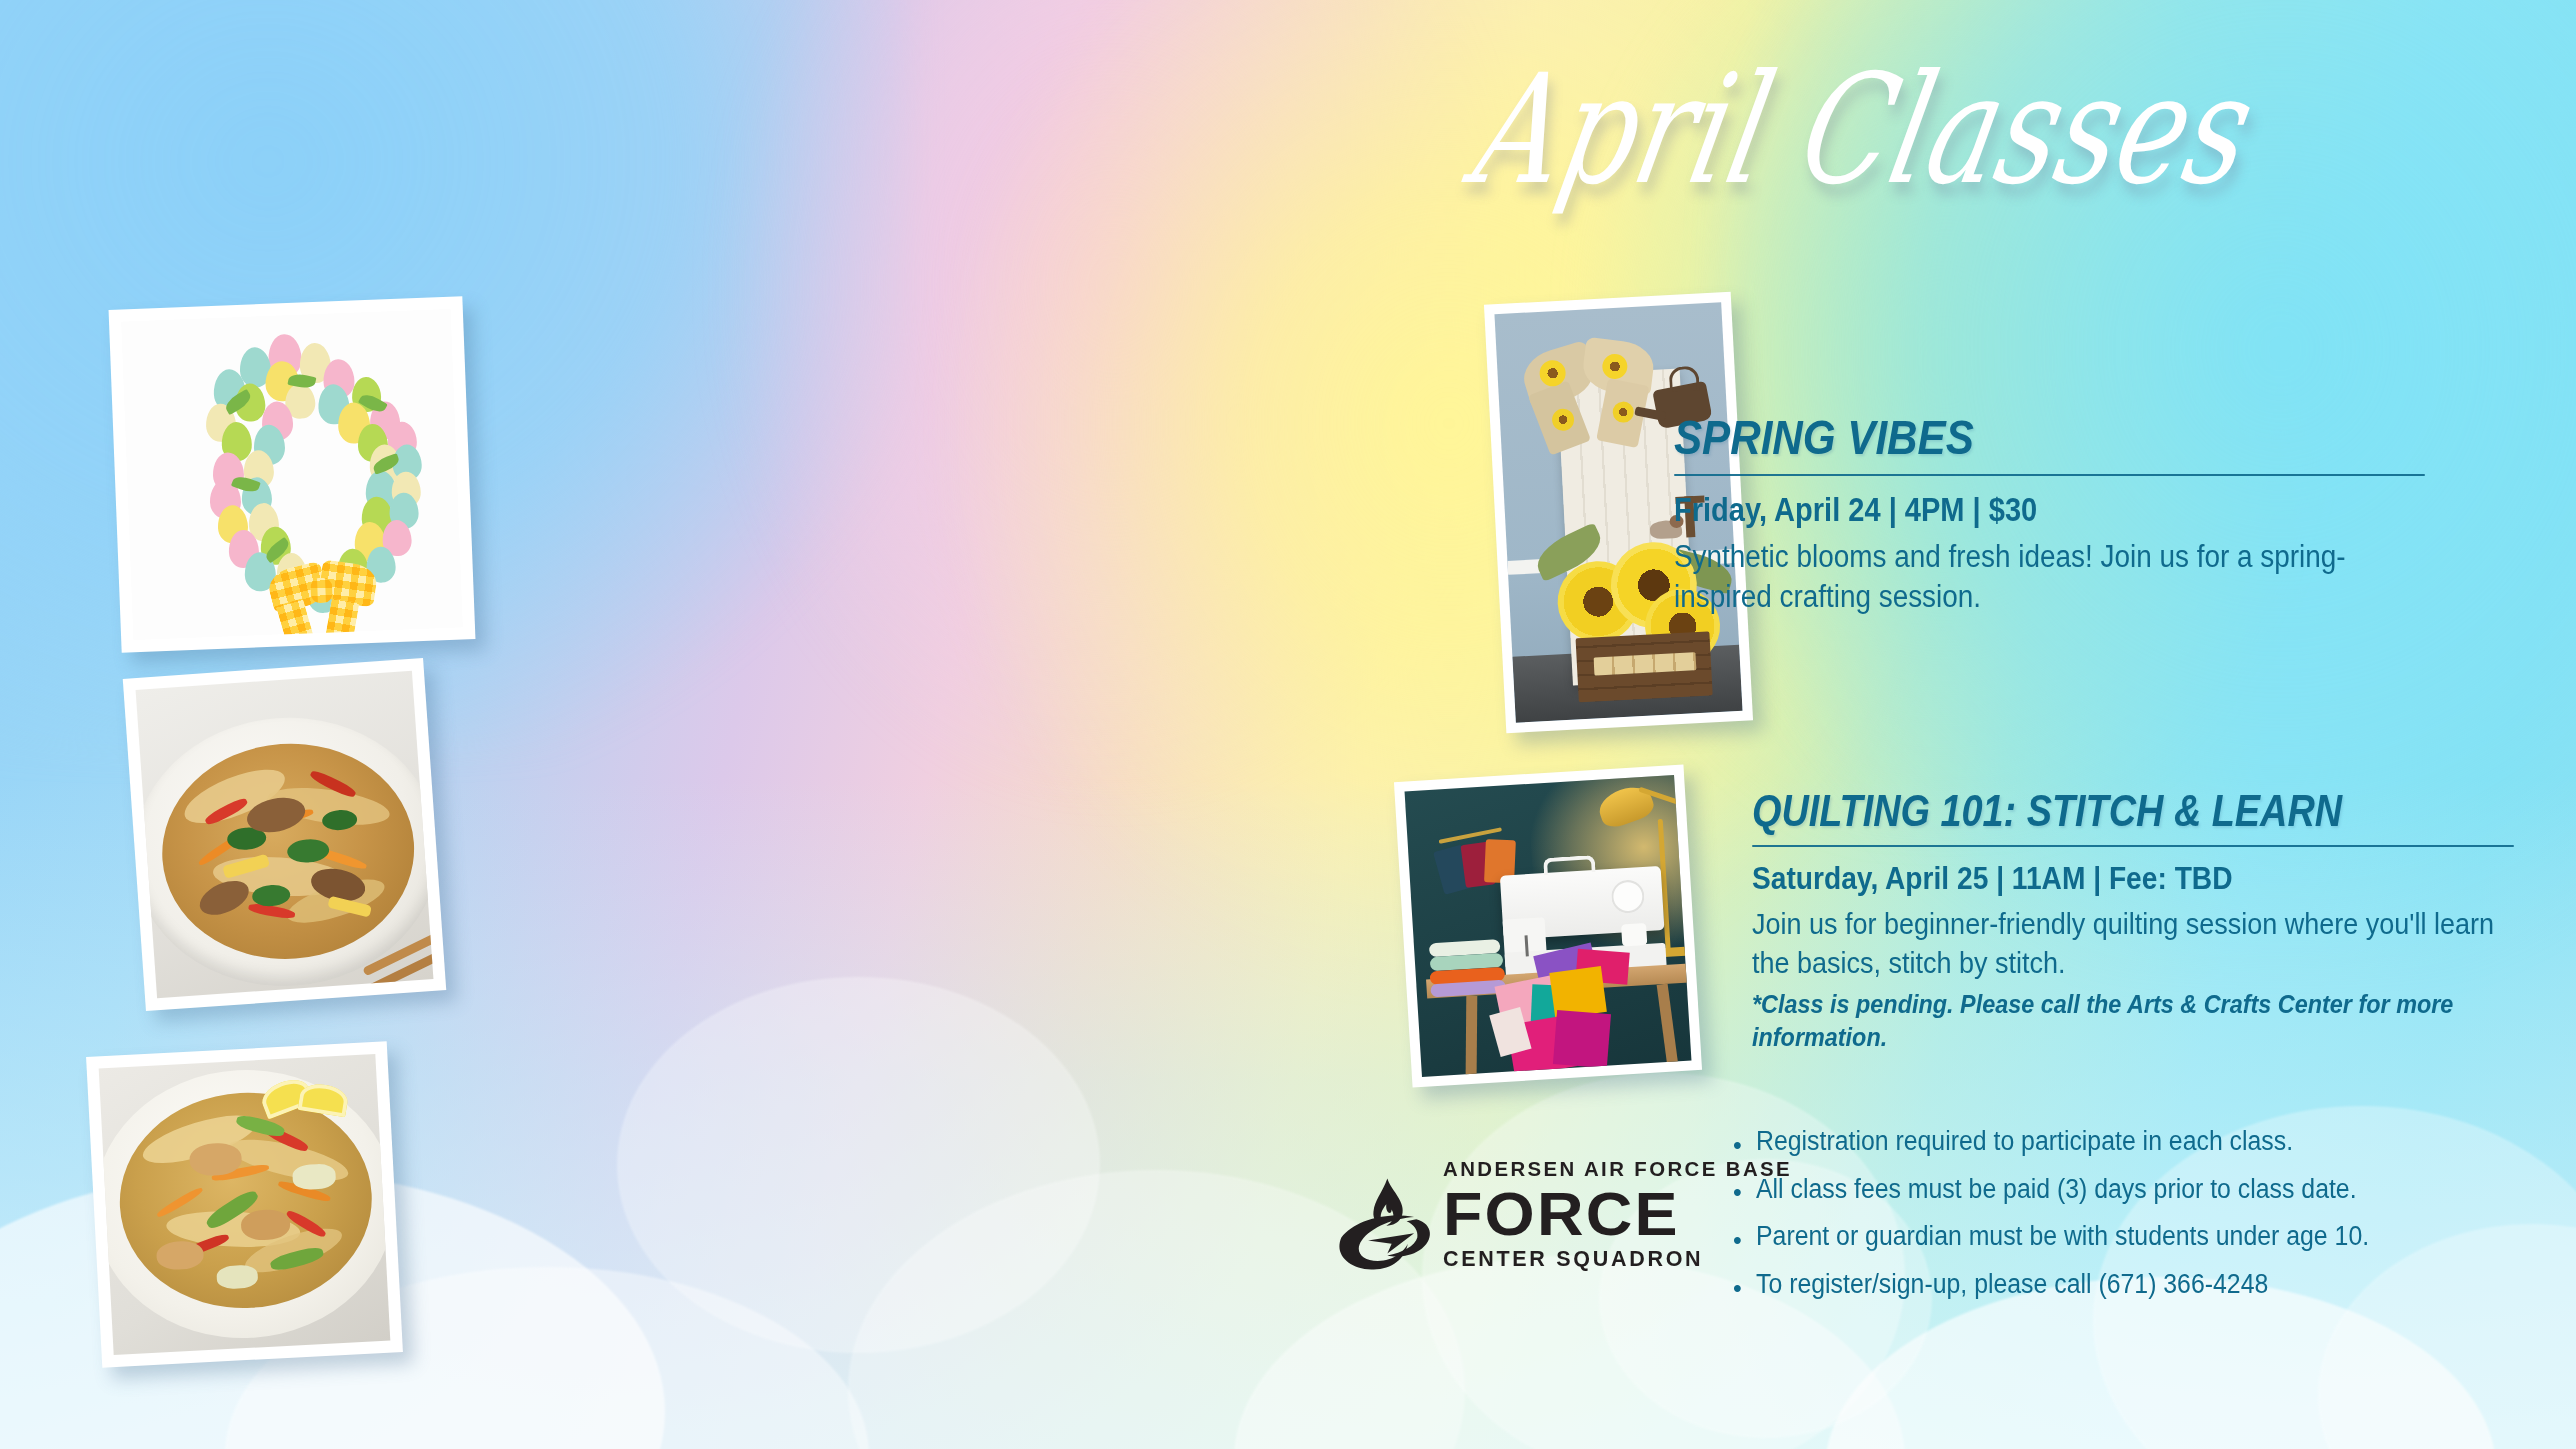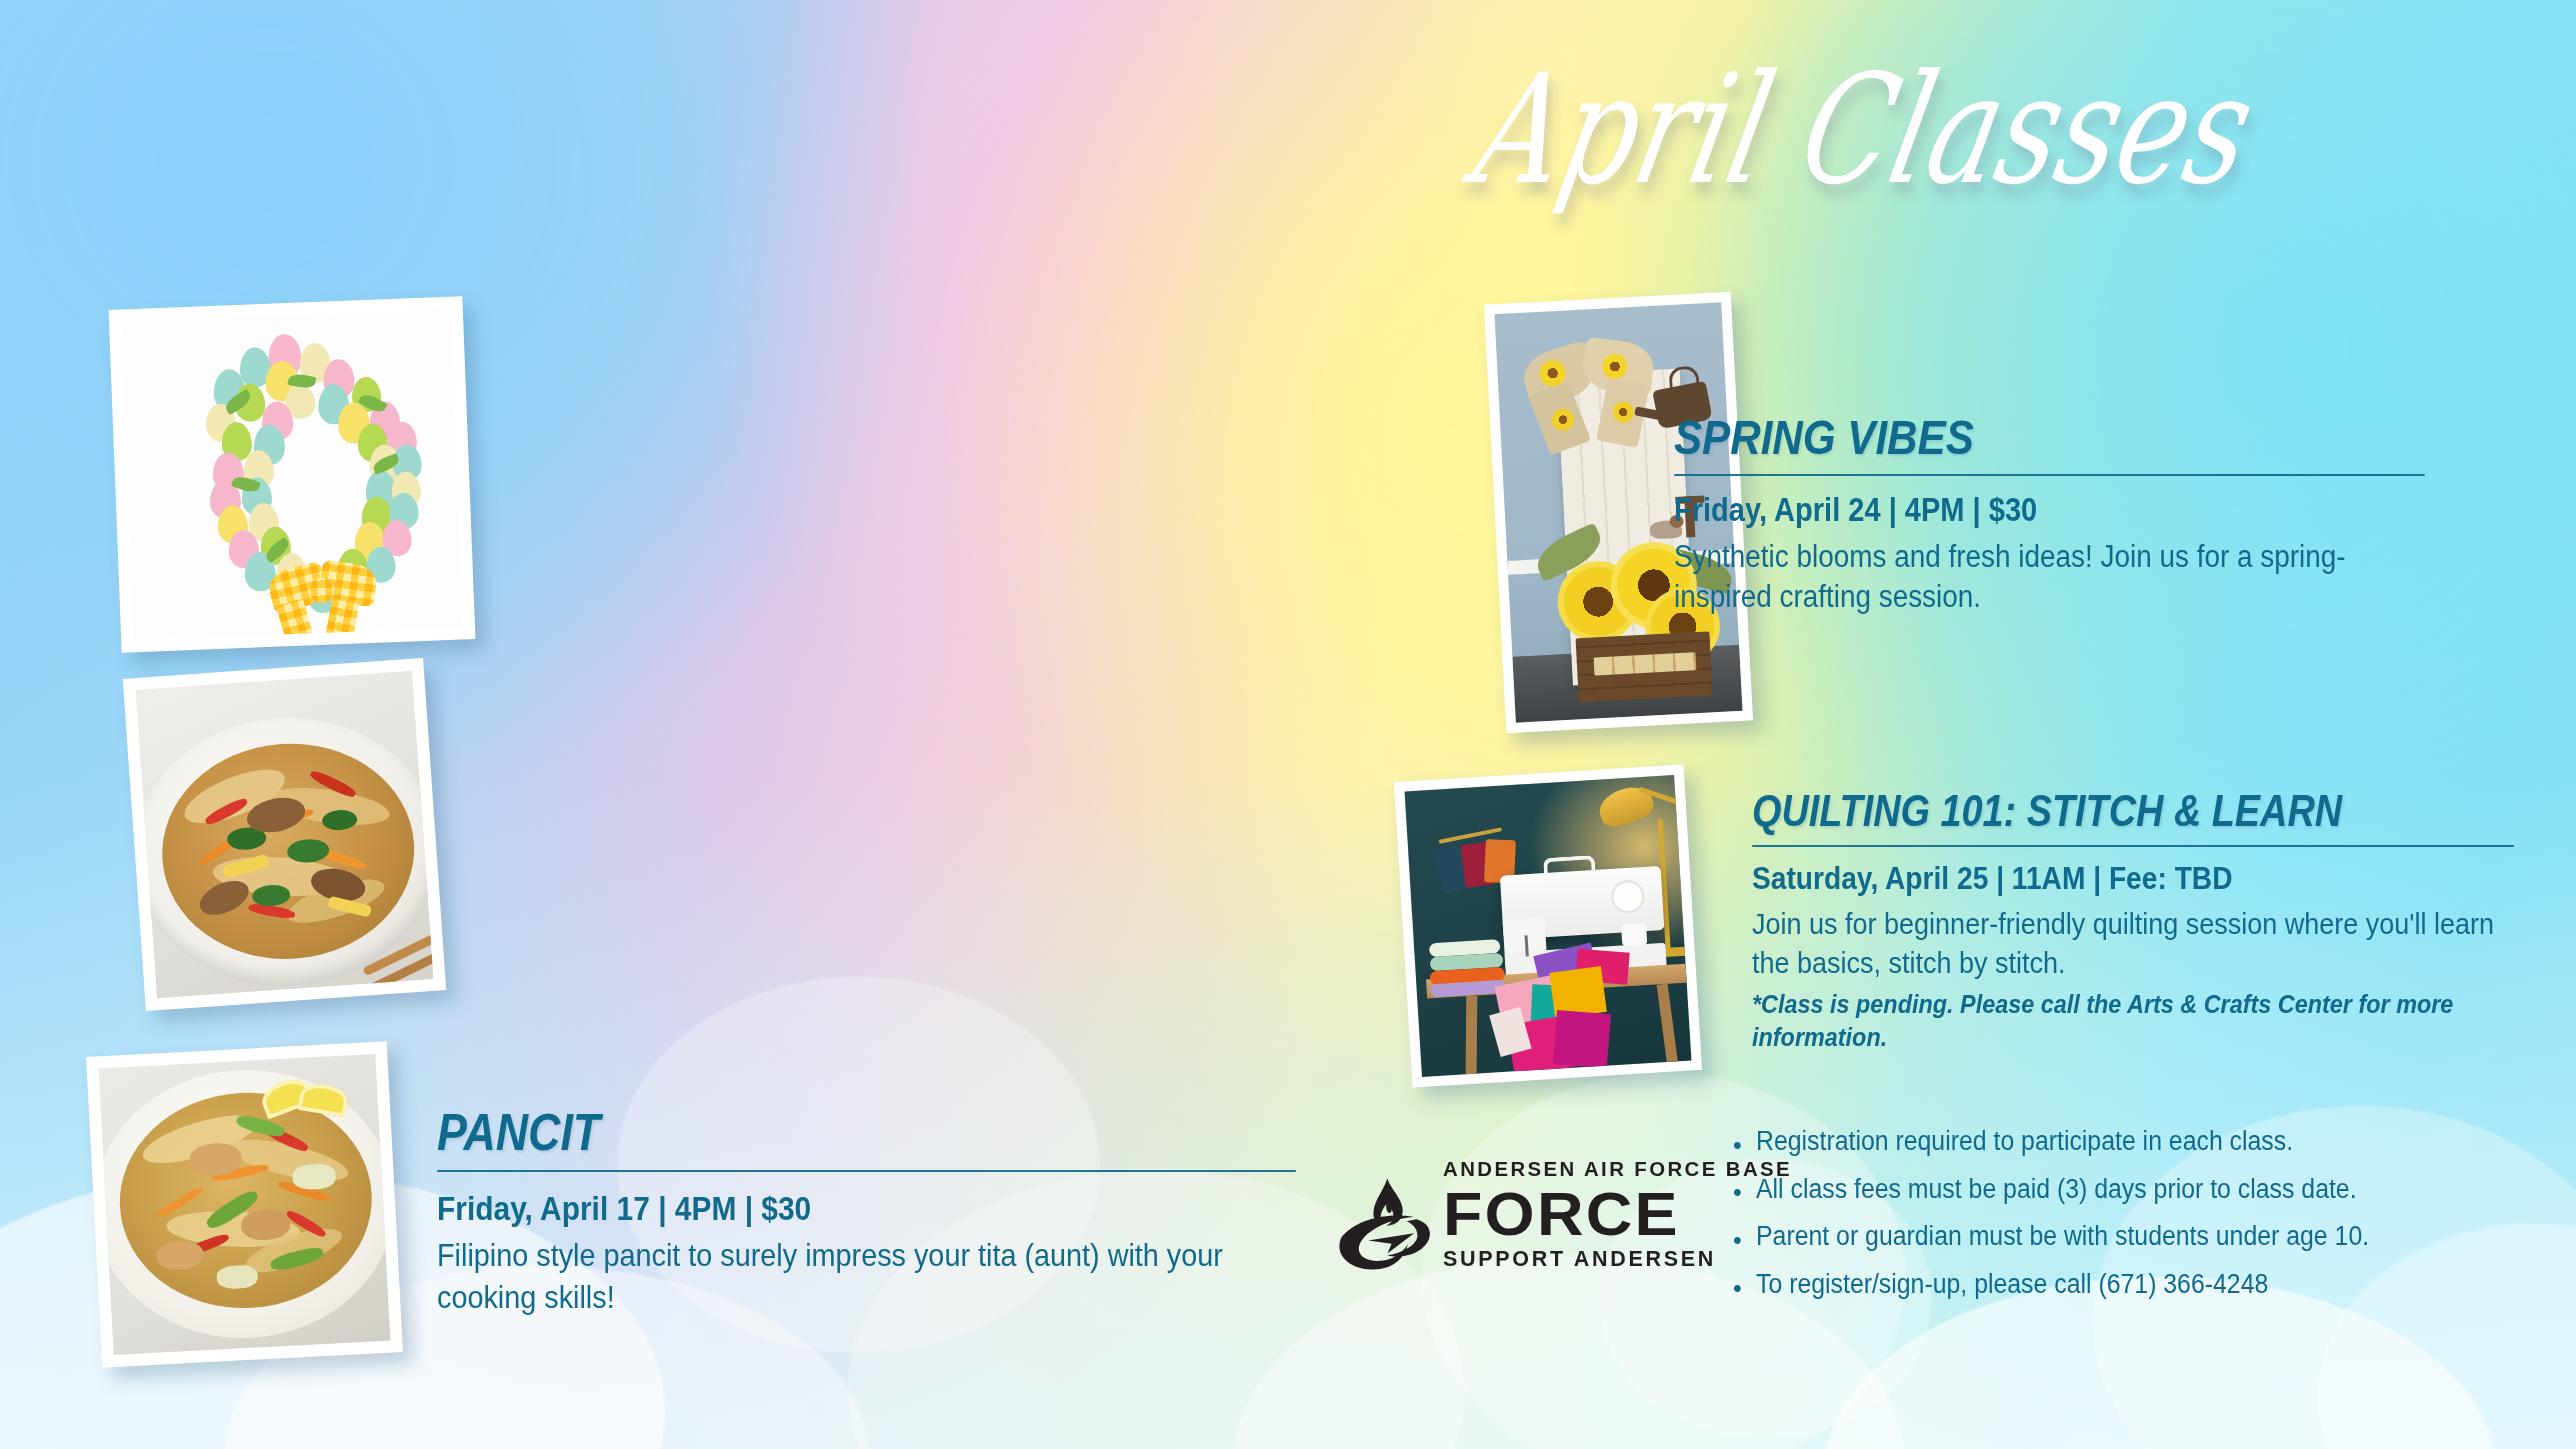--- a/index.html
+++ b/index.html
@@ -331,26 +331,20 @@
       <div class="veg" style="left:134px;top:59px;width:49px;height:14px;background:#78b144;border-radius:40%;transform:rotate(18deg);"></div>
       <div class="veg" style="left:161px;top:193px;width:54px;height:15px;background:#6fa63c;border-radius:40%;transform:rotate(-12deg);"></div>
       <div class="veg" style="left:86px;top:81px;width:52px;height:32px;background:#d6a767;border-radius:46%;"></div>
       <div class="veg" style="left:134px;top:150px;width:49px;height:30px;background:#cf9e5c;border-radius:46%;"></div>
       <div class="veg" style="left:48px;top:177px;width:47px;height:28px;background:#d6a767;border-radius:46%;"></div>
       <div class="veg" style="left:188px;top:107px;width:43px;height:25px;background:#e9e8c4;border-radius:42%;"></div>
       <div class="veg" style="left:107px;top:204px;width:41px;height:23.6px;background:#e5e4bd;border-radius:42%;"></div>
     </div>
   </div>
 
-  <div class="entry" style="left:437px;top:1106px;width:869px;">
-    <div class="entry-title" style="font-size:52px;">PANCIT</div>
-    <div class="rule" style="width:859px;"></div>
-    <div class="entry-when" style="font-size:34px;margin-top:17px;">Friday, April 17 | 4PM | $30</div>
-    <div class="entry-desc" style="font-size:32px;margin-top:7.5px;width:971px;">Filipino style pancit to surely impress your tita (aunt) with your cooking skills!</div>
-  </div>
 
   <div class="photo" style="left:1495px;top:298px;width:247px;height:429px;transform:rotate(-3deg);padding:9.7px;">
     <div class="inner" style="background:linear-gradient(180deg,#a8bdcc 0%,#9fb7c8 62%,#8fa8ba 100%);">
 
       <div style="position:absolute;left:0;right:0;top:247px;height:14px;background:#f3f3f0;"></div>
       <div style="position:absolute;left:0;right:0;top:343px;bottom:0;background:linear-gradient(180deg,#5b5e60 0%,#3f4244 100%);"></div>
 
       <div style="position:absolute;left:59px;top:64px;width:123px;height:311px;background:repeating-linear-gradient(90deg,#f0ece2 0 19.3px,#e2ddd1 19.3px 21.5px);box-shadow:0 4.3px 9.7px rgba(0,0,0,.18);"></div>
 
       <div style="position:absolute;left:26px;top:38px;width:70px;height:52px;background:#d9c9a4;border-radius:48% 14% 48% 14%;transform:rotate(-14deg);"></div>
@@ -445,21 +439,21 @@
   <div class="logo">
     <svg viewBox="0 0 200 200" width="107" height="107" style="position:absolute;left:0;top:10.7px;">
       <path d="M96 16 C86 44 72 56 70 78 C68 96 82 104 86 96 C80 86 86 74 94 64 C92 80 104 86 104 74 C112 88 104 100 94 104 C120 104 132 82 120 58 C114 44 102 34 96 16 Z" fill="#231f20"></path>
       <path d="M10 126 C34 96 88 78 146 88 C110 90 66 106 48 132 C34 152 48 170 78 170 C108 170 128 152 134 138 C130 166 102 188 66 186 C24 184 -4 158 10 126 Z" fill="#231f20"></path>
       <path d="M150 92 C182 100 184 132 156 150 C138 162 112 164 96 160 C124 154 148 142 152 126 C154 114 146 102 132 96 Z" fill="#231f20"></path>
       <path d="M60 132 L146 118 L96 156 L104 138 Z" fill="#231f20"></path>
     </svg>
     <div class="logo-text">
       <div class="logo-top">ANDERSEN AIR FORCE BASE</div>
       <div class="logo-mid">FORCE</div>
-      <div class="logo-bot">SUPPORT ANDERSEN</div>
+      <div class="logo-bot">CENTER SQUADRON</div>
     </div>
   </div>
 
   <div class="notes">
     <div class="note-row">
       <span class="note-bullet">•</span>
       <span class="note-text">Registration required to participate in each class.</span>
     </div>
     <div class="note-row">
       <span class="note-bullet">•</span>

